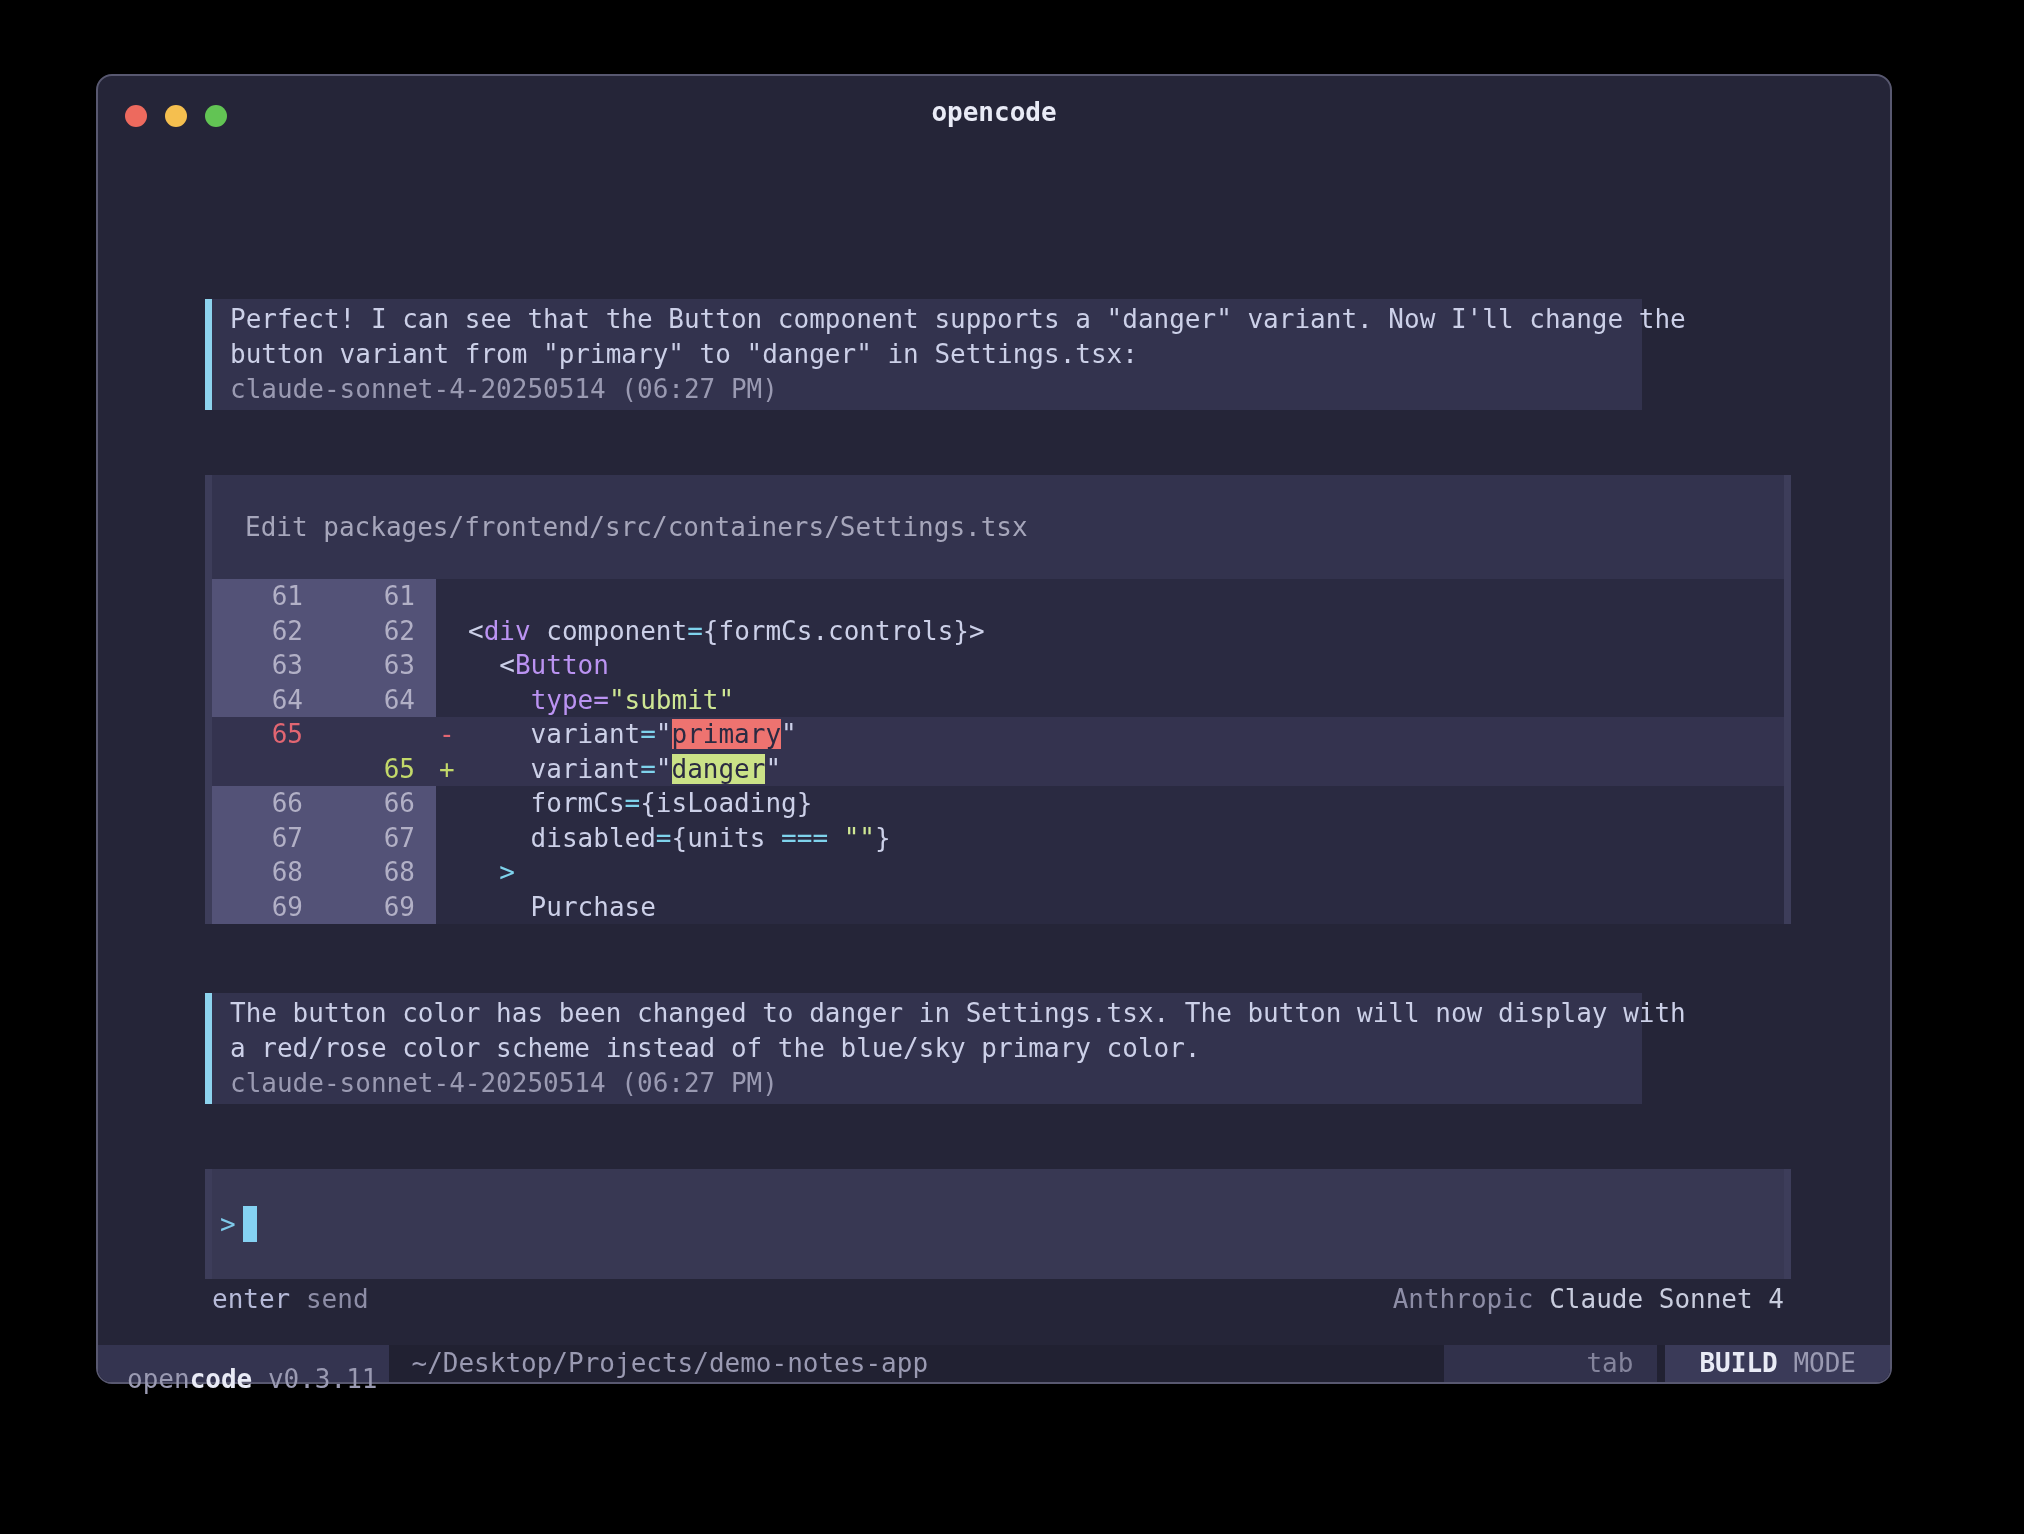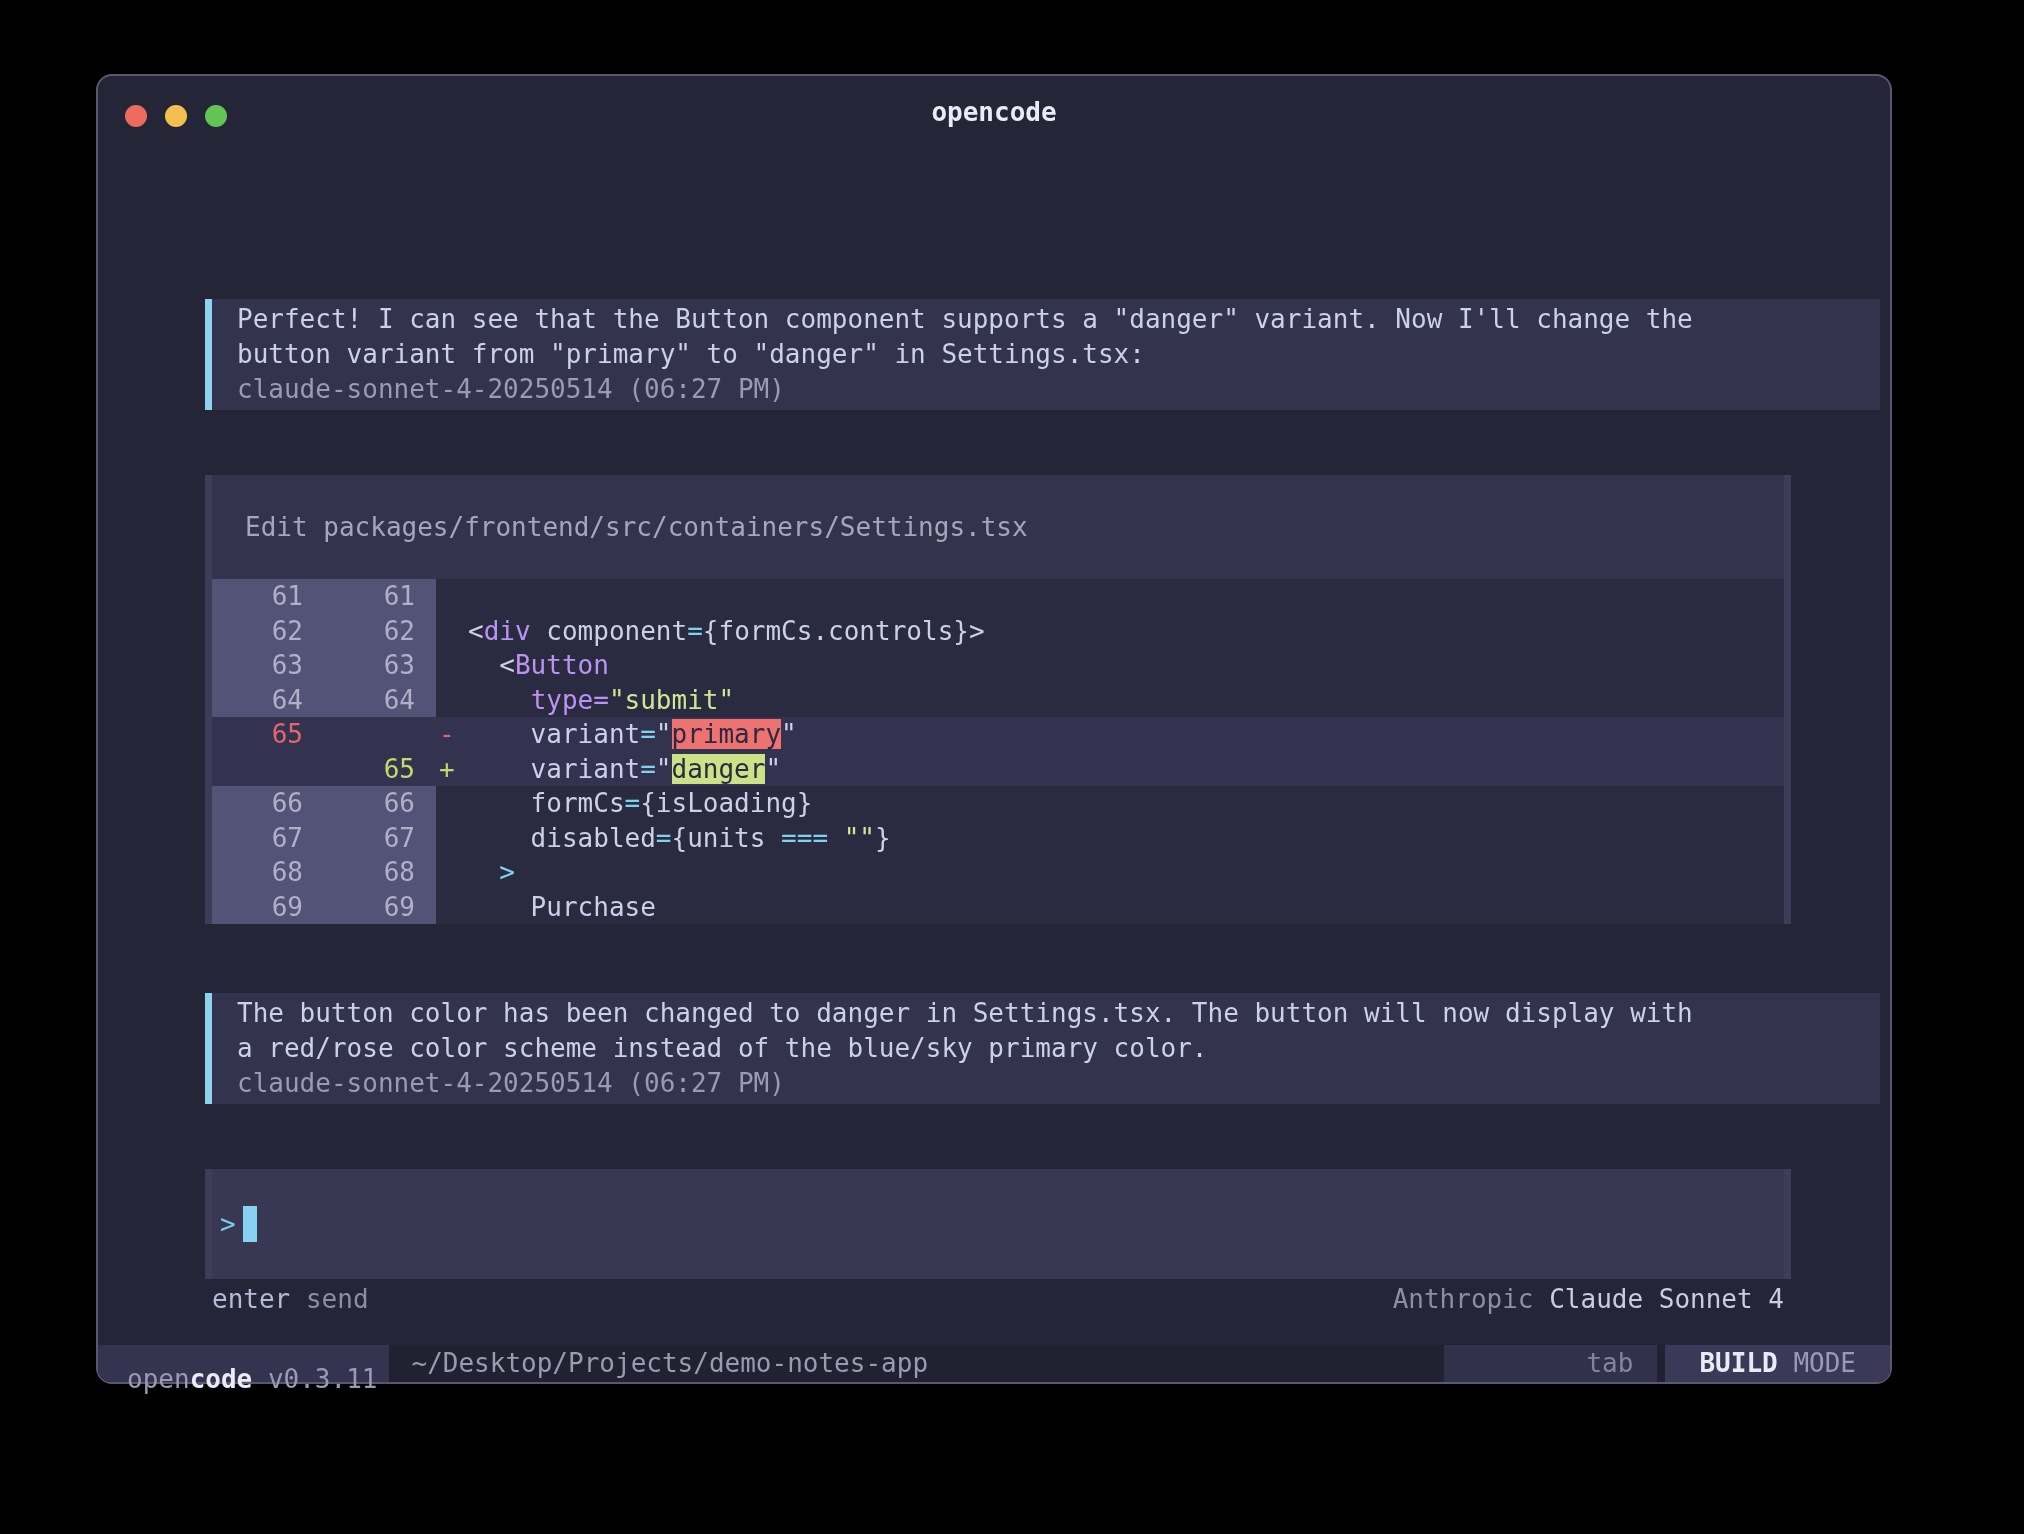--- a/index.html
+++ b/index.html
@@ -50,23 +50,23 @@
     border-left:7px solid var(--bar);border-right:7px solid var(--bar);
     padding:0 33px;
   }
   .sh-row{line-height:37px;white-space:pre;display:flex;}
   .sh-title{font-weight:bold;color:var(--fg-bold);}
   .sh-url{color:var(--gray);}
   .sh-unshare{color:var(--gray);margin-left:31px;}
   .sh-tokens{color:var(--gray);margin-left:auto;margin-right:7px;}
   
   .msg{
-    position:absolute;left:107px;width:1675px;
+    position:absolute;left:107px;width:1437px;
     border-left:7px solid var(--cyan);background:var(--block);
-    padding:3px 0 3px 25px;
+    padding:3px 0 3px 18px;
   }
   .msg-line{line-height:35px;white-space:pre;color:var(--fg);}
   .msg-meta{line-height:35px;white-space:pre;color:var(--gray);}
   .msg.m1{top:223px;}
   .msg.m2{top:917px;}
   
   .edit-block{
     position:absolute;left:107px;top:399px;width:1586px;height:449px;
     border-left:7px solid var(--bar);border-right:7px solid var(--bar);
     background:var(--block);

